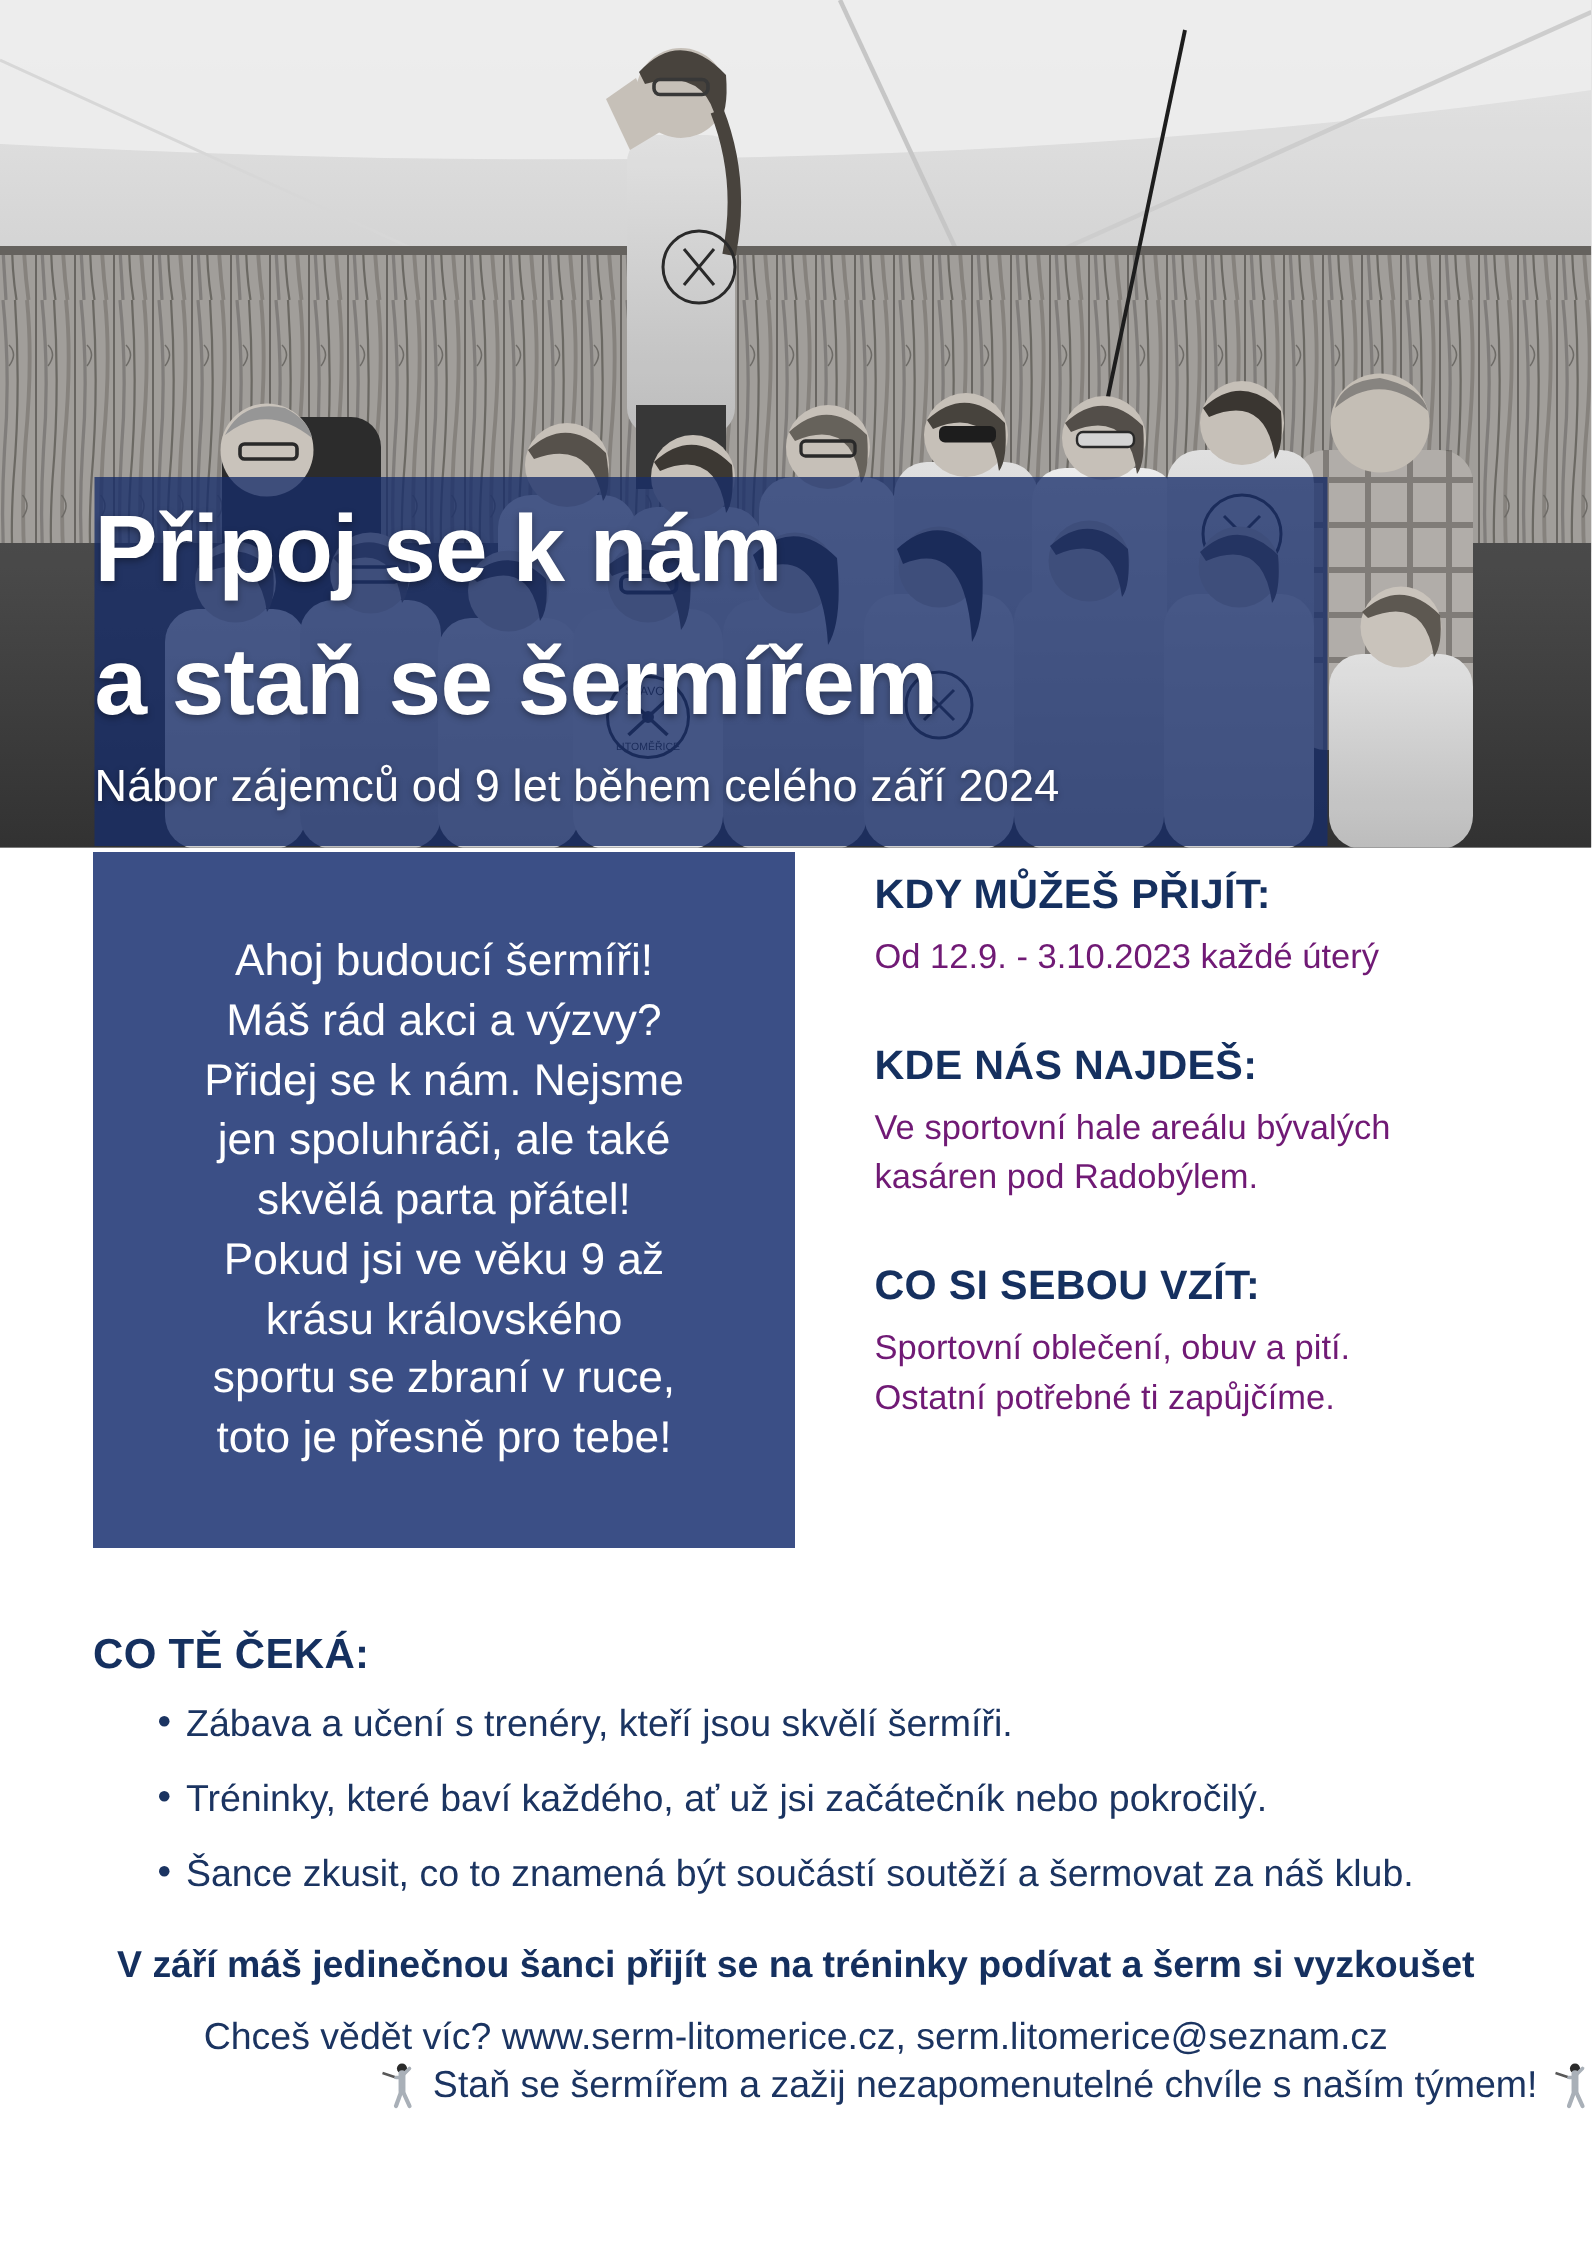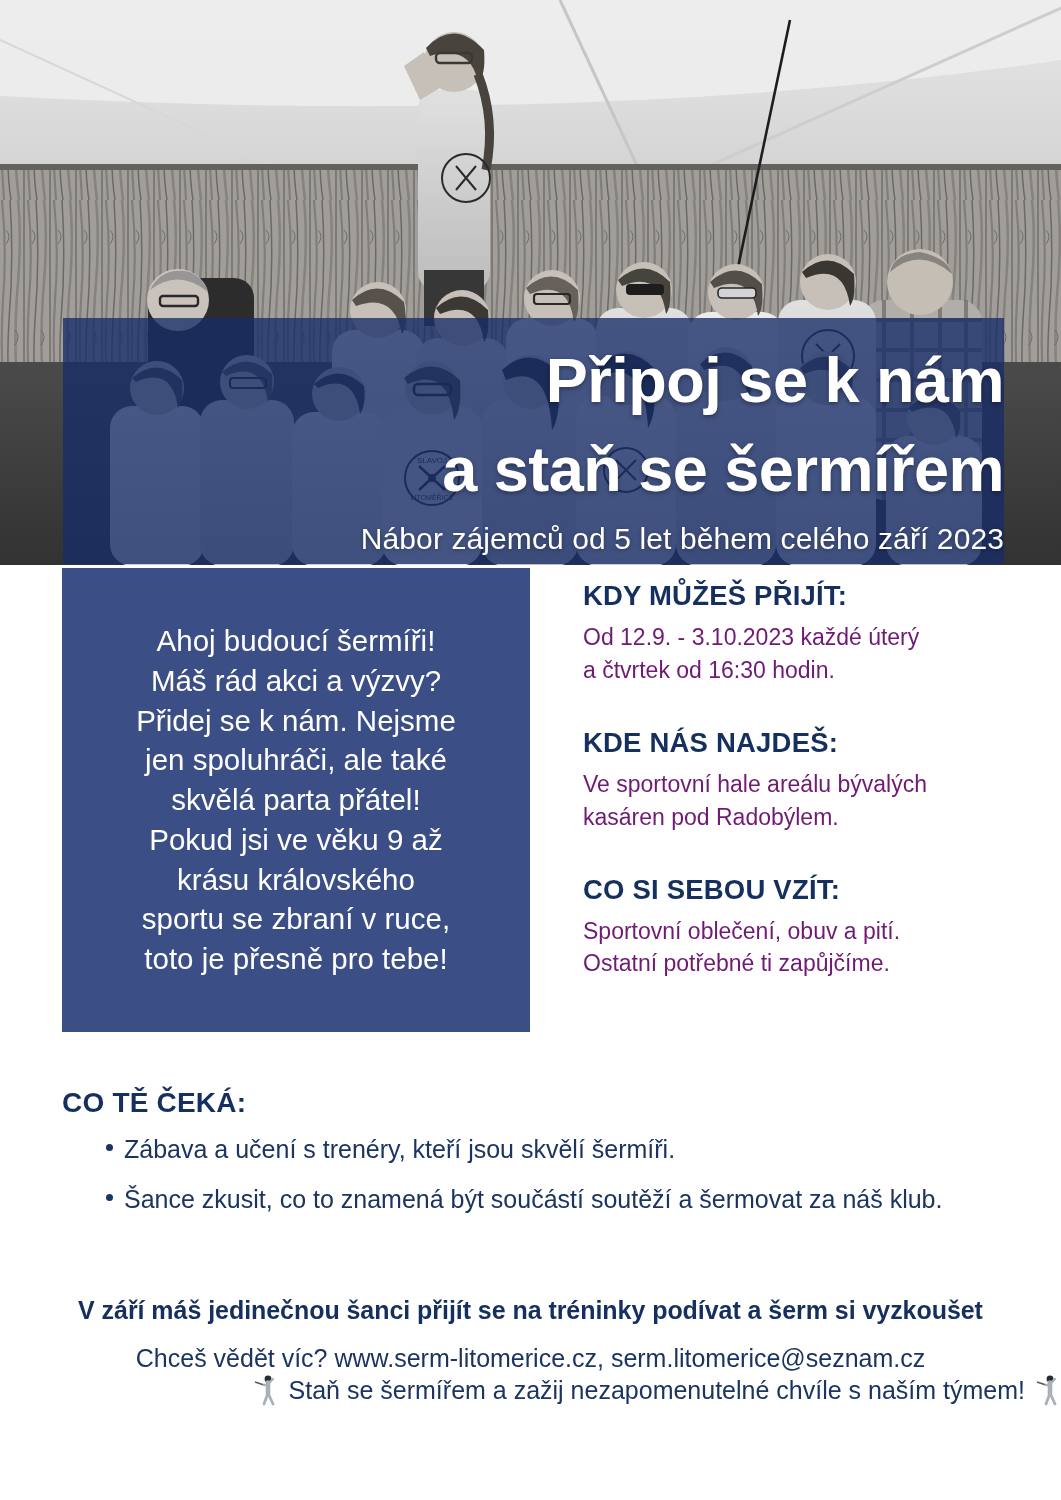--- a/index.html
+++ b/index.html
@@ -28,25 +28,25 @@
     overflow: hidden;
     background: #2a2a2a;
   }
   .photo-svg { display: block; width: 1061px; height: 565px; }
 
   
   .banner {
     position: absolute;
     left: 63px;
     top: 318px;
-    width: 941px;
+    width: 822px;
     height: 246px;
     background: rgba(23, 45, 105, 0.78);
-    text-align: right;
-    padding-top: 18px;
+    text-align: left;
+    padding-top: 4px;
   }
   .banner-title {
     color: #ffffff;
     font-size: 63px;
     font-weight: bold;
     line-height: 1.42;
     letter-spacing: -0.5px;
     text-shadow: 0 2px 5px rgba(0,0,0,0.35);
     white-space: nowrap;
   }
@@ -342,21 +342,21 @@
       </g>
 
       <rect x="0" y="0" width="1061" height="565" fill="url(#tentG)" opacity="0"></rect>
       <rect x="0" y="0" width="1061" height="565" fill="#000" opacity="0.04"></rect>
     </svg>
   </div>
 
   <div class="banner">
     <div class="banner-title">Připoj se k nám</div>
     <div class="banner-title">a staň se šermířem</div>
-    <div class="banner-sub">Nábor zájemců od 5 let během celého září 2023</div>
+    <div class="banner-sub">Nábor zájemců od 9 let během celého září 2024</div>
   </div>
 
   <div class="intro-box">
     <div class="intro-text">
       <div>Ahoj budoucí šermíři!</div>
       <div>Máš rád akci a výzvy?</div>
       <div>Přidej se k nám. Nejsme</div>
       <div>jen spoluhráči, ale také</div>
       <div>skvělá parta přátel!</div>
       <div>Pokud jsi ve věku 9 až</div>
@@ -364,21 +364,20 @@
       <div>sportu se zbraní v ruce,</div>
       <div>toto je přesně pro tebe!</div>
     </div>
   </div>
 
   <div class="info-col">
 
     <div class="info-block">
       <div class="info-head">KDY MŮŽEŠ PŘIJÍT:</div>
       <div class="info-line">Od 12.9. - 3.10.2023 každé úterý</div>
-      <div class="info-line">a čtvrtek od 16:30 hodin.</div>
     </div>
 
     <div class="info-block">
       <div class="info-head">KDE NÁS NAJDEŠ:</div>
       <div class="info-line">Ve sportovní hale areálu bývalých</div>
       <div class="info-line">kasáren pod Radobýlem.</div>
     </div>
 
     <div class="info-block">
       <div class="info-head">CO SI SEBOU VZÍT:</div>
@@ -387,20 +386,24 @@
     </div>
 
   </div>
 
   <div class="expect">
     <div class="expect-head">CO TĚ ČEKÁ:</div>
     <ul class="expect-list">
       <li>
         <span class="bullet"></span>
         <span>Zábava a učení s trenéry, kteří jsou skvělí šermíři.</span>
+      </li>
+      <li>
+        <span class="bullet"></span>
+        <span>Tréninky, které baví každého, ať už jsi začátečník nebo pokročilý.</span>
       </li>
       <li>
         <span class="bullet"></span>
         <span>Šance zkusit, co to znamená být součástí soutěží a šermovat za náš klub.</span>
       </li>
     </ul>
   </div>
 
   <div class="footer">
     <div class="footer-strong">V září máš jedinečnou šanci přijít se na tréninky podívat a šerm si vyzkoušet</div>

